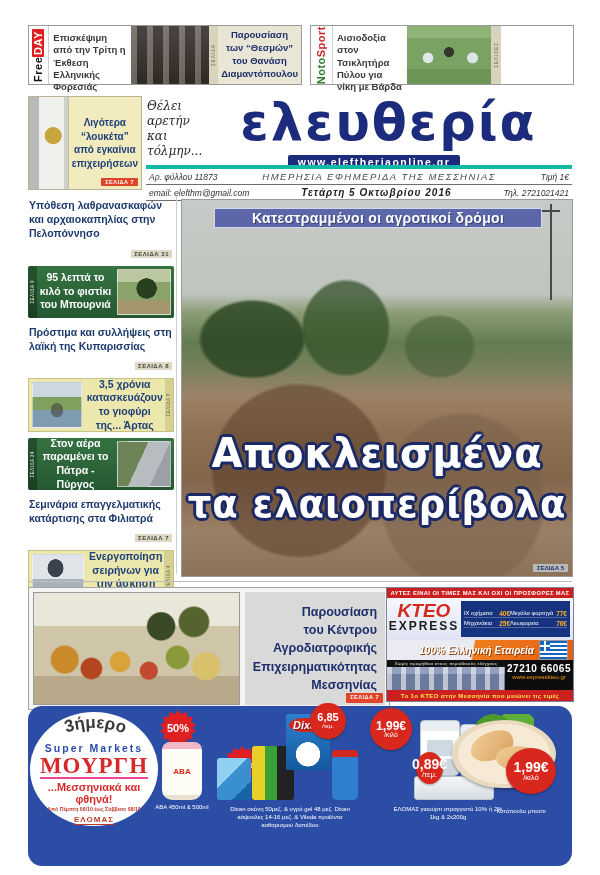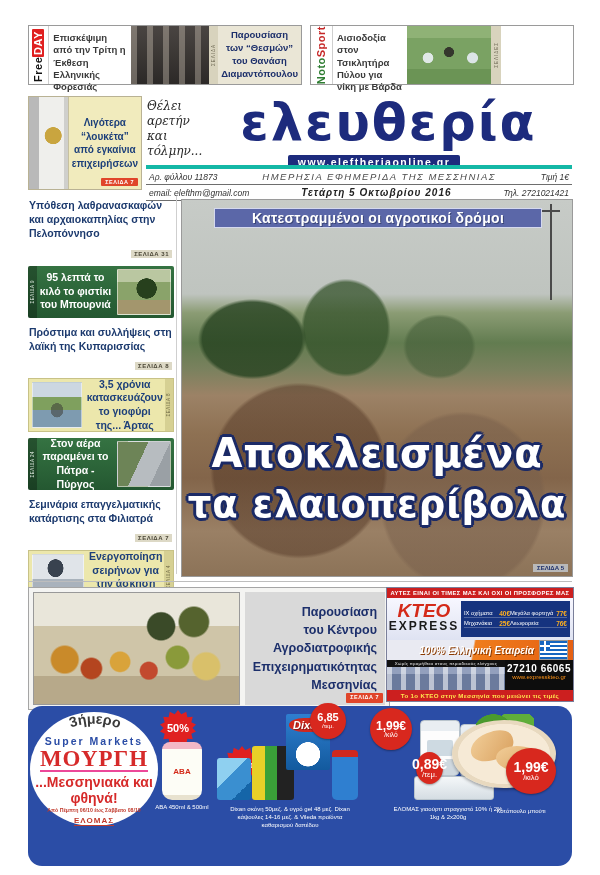--- a/index.html
+++ b/index.html
@@ -92,21 +92,21 @@
   .kcontact{width:68px;background:#0d0d0d;color:#fff;text-align:center;padding-top:3px;}
   .kcontact .kph{font-size:10px;font-weight:bold;letter-spacing:.5px;}
   .kcontact .kw{font-size:6px;color:#ff9418;}
   .kfoot{background:#cc1f1f;color:#ffe34d;font-weight:bold;font-size:6.2px;text-align:center;padding:2px 0;letter-spacing:.3px;}
   
   #market{background:#2b4da6;border-radius:14px;}
   .mcircle{position:absolute;left:2px;top:6px;width:128px;height:114px;background:#fff;border-radius:50%;
            display:flex;flex-direction:column;align-items:center;justify-content:center;text-align:center;}
   .msm{color:#2b4da6;font-weight:bold;font-size:10.5px;letter-spacing:2px;margin-top:-2px;}
   .mname{font-family:"Liberation Serif",serif;font-weight:bold;font-size:23px;color:#d62a2a;letter-spacing:1px;line-height:1;border-bottom:2px solid #ec4899;}
-  .mslogan{color:#d62a2a;font-weight:bold;font-size:14px;margin-top:2px;}
+  .mslogan{color:#d62a2a;font-weight:bold;font-size:11px;margin-top:2px;}
   .mdates{color:#c0392b;font-size:5.2px;font-weight:bold;margin-top:1px;}
   .melomas{color:#c0392b;font-weight:bold;font-size:8px;letter-spacing:1px;border-bottom:1px solid #c0392b;margin-top:3px;}
   .burst{position:absolute;background:#e02020;display:flex;align-items:center;justify-content:center;color:#fff;font-weight:800;
     clip-path:polygon(50% 0%,59% 12%,73% 5%,76% 20%,91% 19%,87% 34%,100% 40%,90% 50%,100% 60%,87% 66%,91% 81%,76% 80%,73% 95%,59% 88%,50% 100%,41% 88%,27% 95%,24% 80%,9% 81%,13% 66%,0% 60%,10% 50%,0% 40%,13% 34%,9% 19%,24% 20%,27% 5%,41% 12%);}
   .bubble{position:absolute;background:#d8281e;border-radius:50%;color:#fff;display:flex;flex-direction:column;align-items:center;justify-content:center;line-height:1;box-shadow:0 1px 2px rgba(0,0,0,.35);}
   .bubble .bu{font-size:.55em;font-weight:normal;}
   .mcap{position:absolute;color:#fff;font-size:6px;line-height:1.35;text-align:center;}
   .avabottle{position:absolute;background:linear-gradient(180deg,#f3b8c6 0 12%,#fdfdf6 12% 92%,#e8e2cf 92%);border-radius:8px 8px 10px 10px;display:flex;align-items:center;justify-content:center;}
   .avabottle span{color:#d42a1a;font-weight:800;font-size:8px;}
   .dixanbox{position:absolute;background:radial-gradient(circle at 50% 72%,#fff 0 26%,transparent 27%),linear-gradient(180deg,#2f7fd0,#135a9e);border-radius:2px;display:flex;align-items:flex-start;justify-content:center;}

